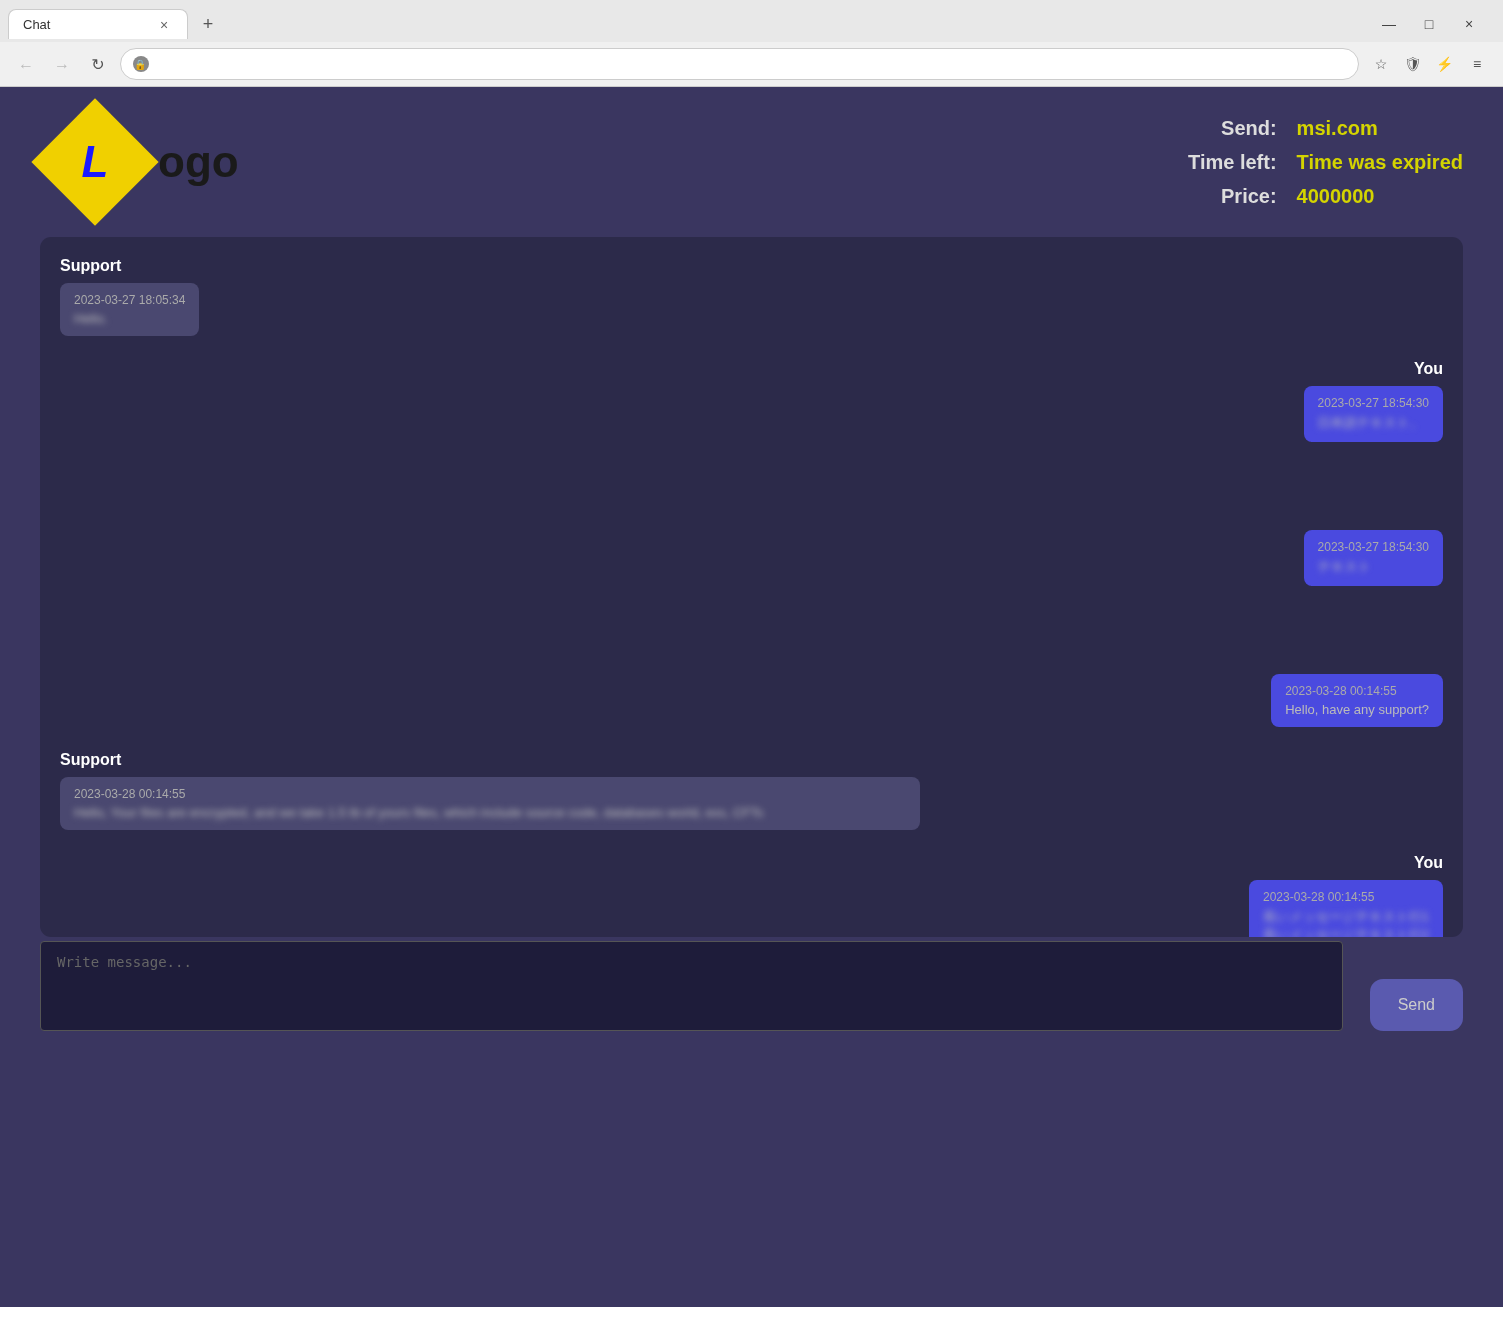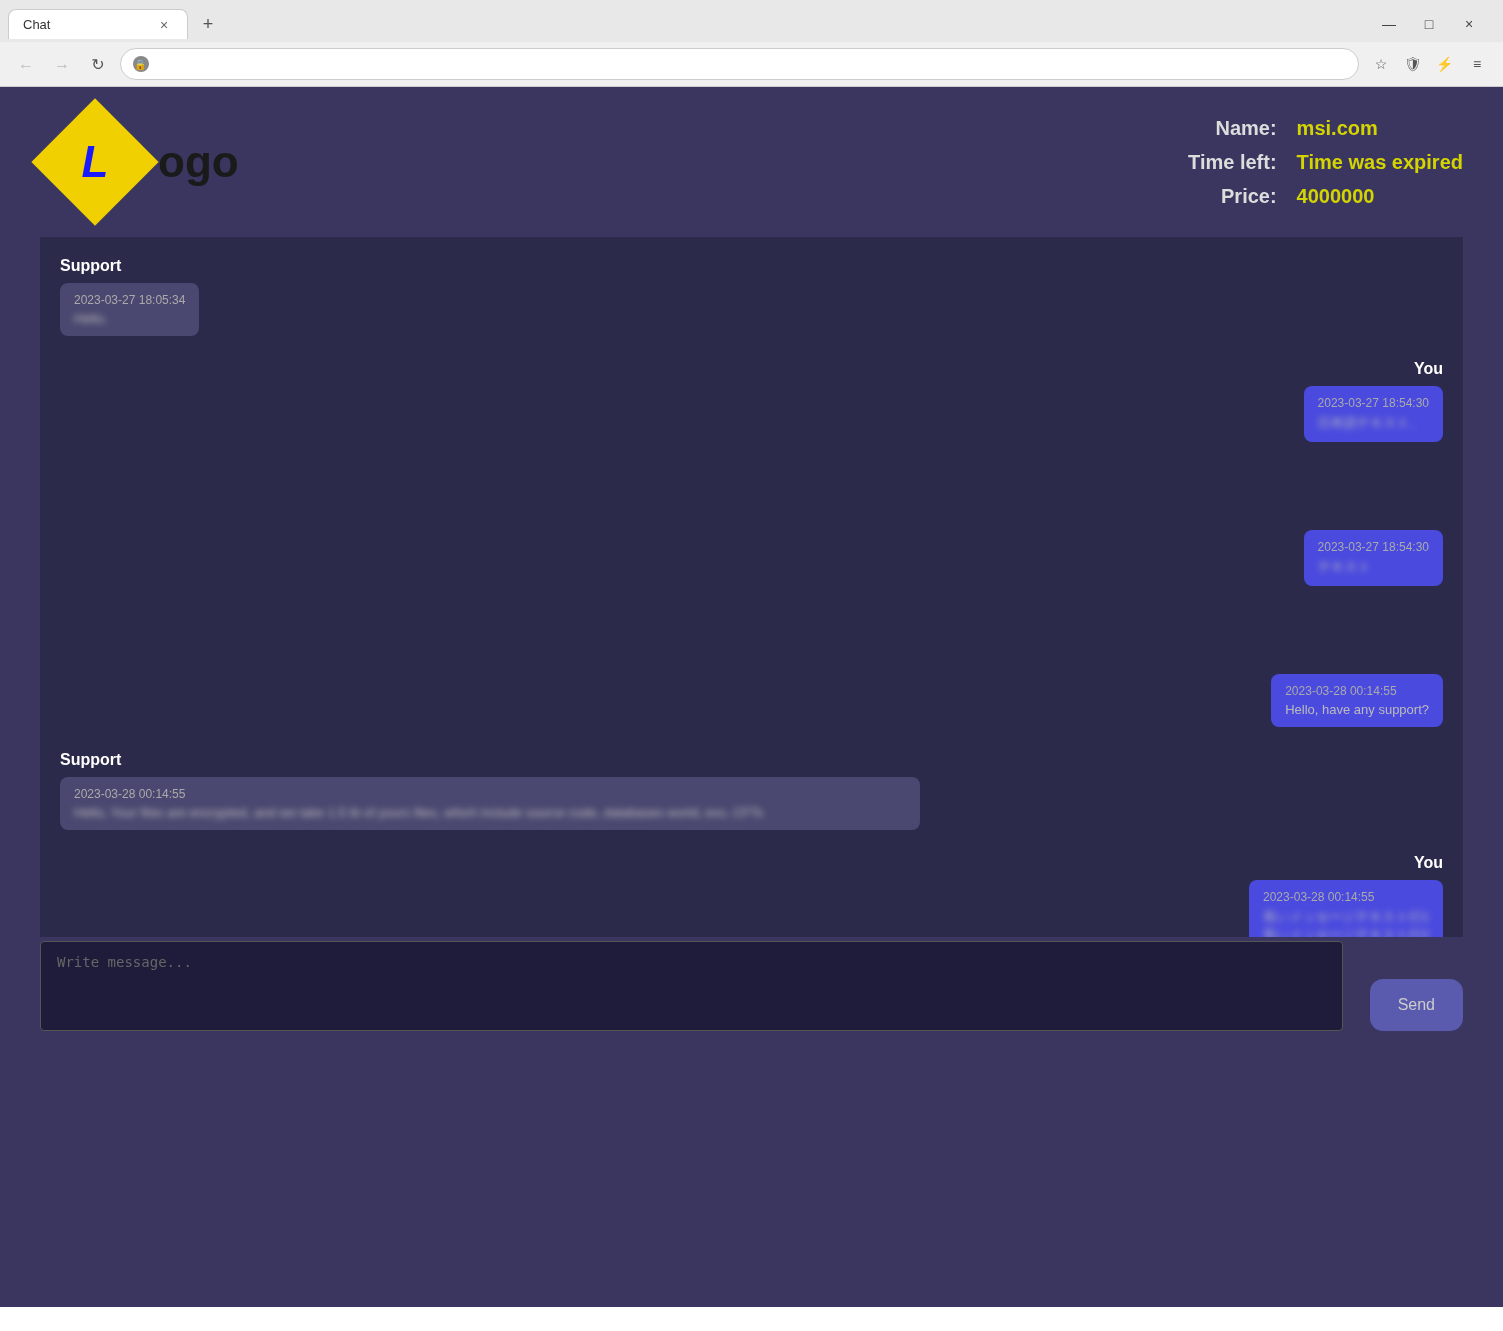--- a/index.html
+++ b/index.html
@@ -222,21 +222,21 @@
     
     .chat-wrapper {
       margin: 0 40px 20px 40px;
       flex: 1;
       display: flex;
       flex-direction: column;
     }
 
     .chat-messages-container {
       background: #2c2a4a;
-      border-radius: 0;
+      border-radius: 11px;
       overflow-y: scroll;
       height: 700px;
       padding: 20px 20px 20px 20px;
       position: relative;
     }
 
     
     .chat-messages-container::-webkit-scrollbar {
       width: 14px;
     }
@@ -374,21 +374,21 @@
         <div class="diamond-shape"></div>
         <div class="logo-text">
           <span class="L">L</span>
         </div>
       </div>
       <span class="logo-word">ogo</span>
     </div>
 
     <div class="header-info-grid">
       <div class="header-labels">
-        <div>Name:</div>
+        <div>Send:</div>
         <div>Time left:</div>
         <div>Price:</div>
       </div>
       <div class="header-values">
         <div>msi.com</div>
         <div>Time was expired</div>
         <div>4000000</div>
       </div>
     </div>
   </div>

